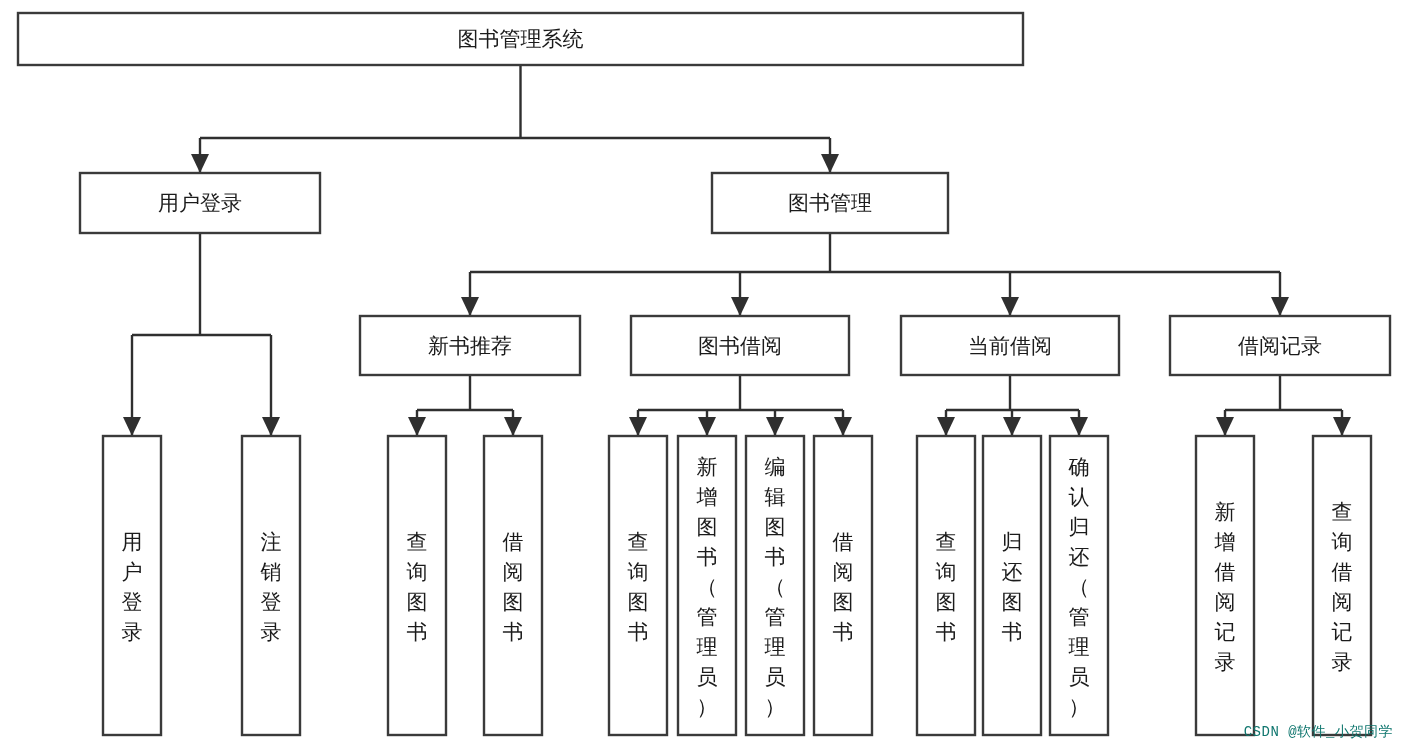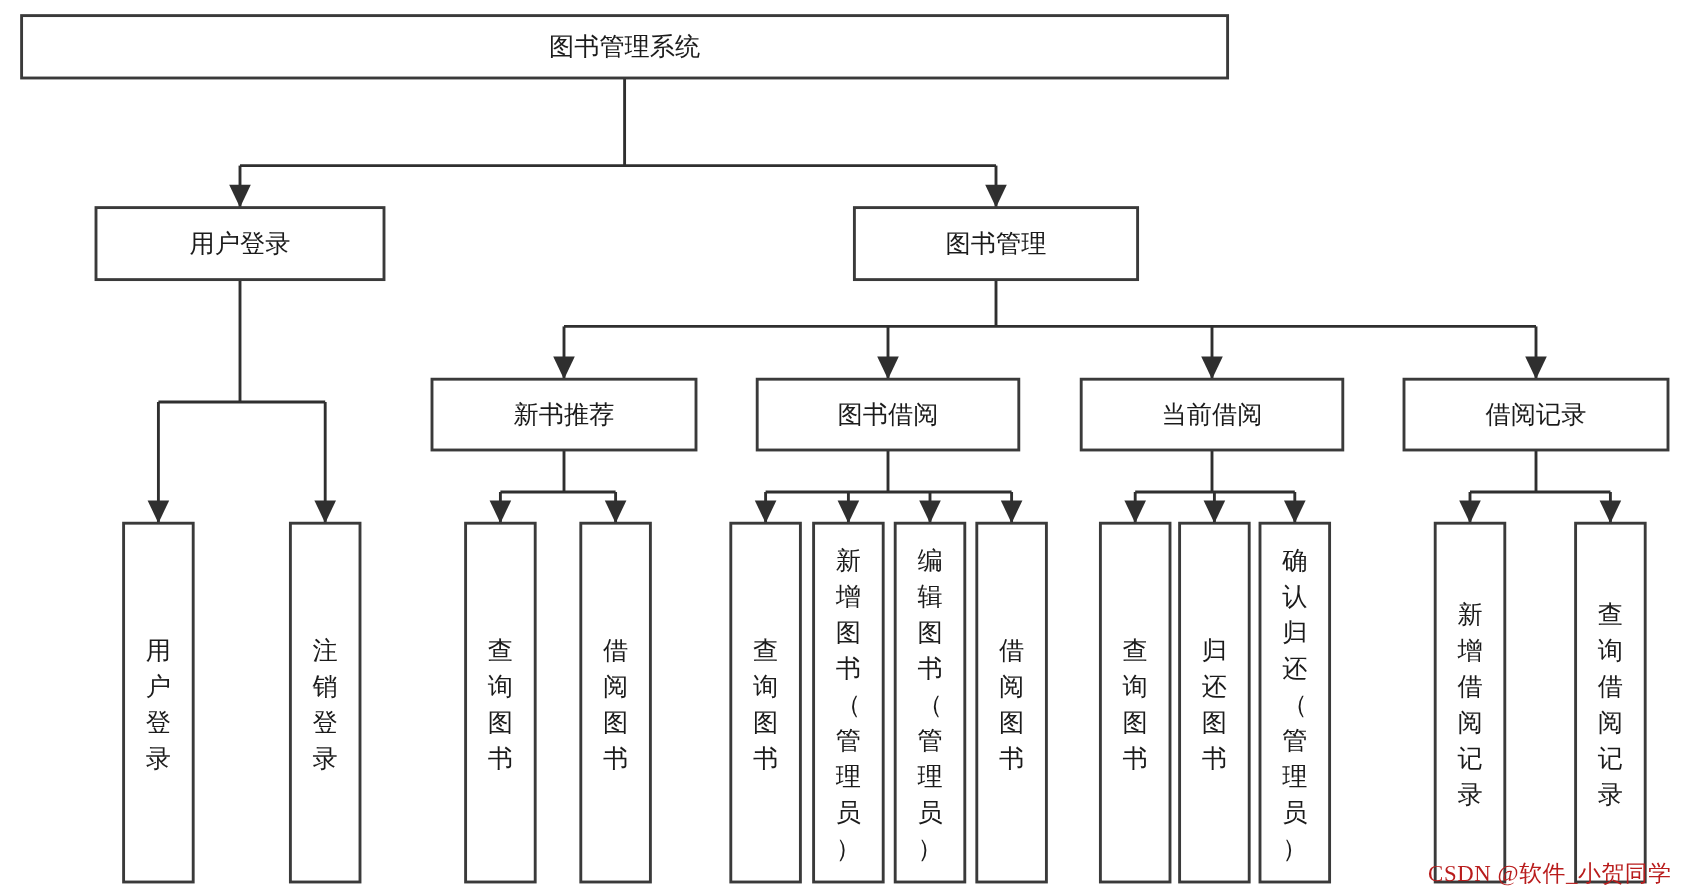--- a/index.html
+++ b/index.html
@@ -51,23 +51,23 @@
     fill: none;
   }
   .arrow-head {
     fill: #2f2f2f;
     stroke: none;
   }
   .watermark-text {
     position: absolute;
     right: 12px;
     bottom: 6px;
-    font-family: Liberation Serif, serif;
-    font-size: 19px;
-    color: #b91c1c;
+    font-family: Liberation Mono, monospace;
+    font-size: 14px;
+    color: #0f766e;
     white-space: nowrap;
     letter-spacing: 0.5px;
     user-select: none;
   }
 </style>
 </head>
 <body>
 
 <div id="diagram-root">
   <svg class="flowchart" id="flow-svg" viewBox="0 0 1405 747" xmlns="http://www.w3.org/2000/svg">

